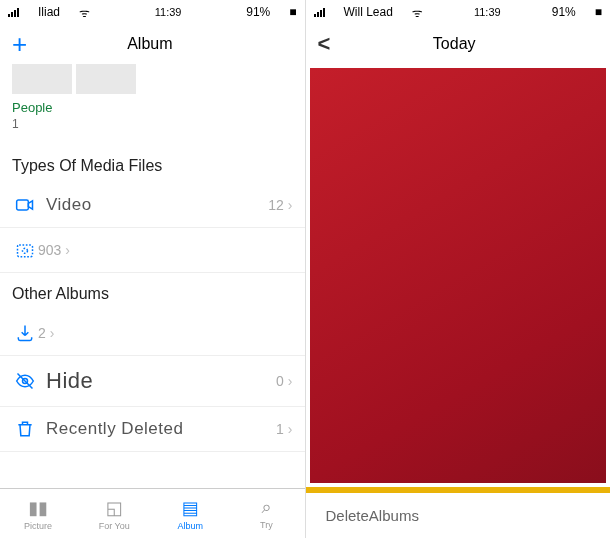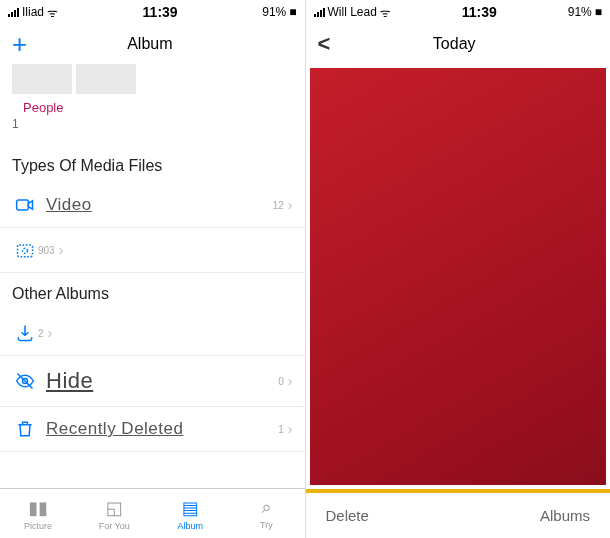--- a/index.html
+++ b/index.html
@@ -2,53 +2,53 @@
 <html><head>
 <meta charset="utf-8">
 <style>
 * { margin: 0; padding: 0; box-sizing: border-box; }
 body { font-family: -apple-system, Helvetica, Arial, sans-serif; background: #fff; }
 .container { display: flex; width: 610px; height: 538px; }
 .phone { flex: 1; display: flex; flex-direction: column; background: #fff; position: relative; }
 .phone:first-child { border-right: 1px solid #ddd; }
 
 .statusbar { display: flex; justify-content: space-between; align-items: center; padding: 4px 8px; font-size: 12px; height: 24px; }
-.statusbar .left, .statusbar .right { display: flex; align-items: center; gap: 3px; }
-.statusbar .center { font-size: 14px; font-weight: 700; }
+.statusbar .left, .statusbar .right { display: flex; align-items: center; gap: 19px; }
+.statusbar .center { font-size: 11px; font-weight: 400; }
 .signal { display: inline-flex; align-items: flex-end; gap: 1px; }
 .signal span { width: 2px; background: #000; display: inline-block; }
 .signal span:nth-child(1){height:3px}.signal span:nth-child(2){height:5px}.signal span:nth-child(3){height:7px}.signal span:nth-child(4){height:9px}
 .wifi { font-size: 12px; }
 
 .navbar { display: flex; align-items: center; justify-content: space-between; padding: 6px 12px; height: 40px; }
 .navbar .title { font-size: 16px; font-weight: 500; text-align: center; flex: 1; }
 .navbar .sub { font-size: 10px; color: #666; display: block; }
 .plus { color: #007aff; font-size: 26px; font-weight: 300; }
 .back { font-size: 22px; font-weight: 600; color: #333; }
 
 .thumb-row { display: flex; gap: 4px; padding: 0 12px 6px; }
 .thumb { width: 60px; height: 30px; background: #e8e8e8; }
-.people-label { padding: 0 12px 2px; font-size: 13px; color: #be185d; margin-left: 11px; }
+.people-label { padding: 0 12px 2px; font-size: 13px; color: #15803d; }
 .people-count { padding: 0 12px 14px; font-size: 12px; color: #666; }
 
 .section-title { font-size: 16px; font-weight: 400; padding: 12px 12px 8px; color: #222; }
 .row { display: flex; align-items: center; padding: 12px; border-bottom: 1px solid #eee; }
 .row .icon { width: 26px; color: #007aff; display: flex; justify-content: center; }
-.row .label { flex: 1; font-size: 17px; color: #555; padding-left: 8px; letter-spacing: 0.5px; text-decoration: underline; }
+.row .label { flex: 1; font-size: 17px; color: #555; padding-left: 8px; letter-spacing: 0.5px; }
 .row.big .label { font-size: 22px; font-weight: 400; color: #444; }
-.row .count { font-size: 10px; color: #aaa; margin-right: 4px; }
+.row .count { font-size: 14px; color: #aaa; margin-right: 4px; }
 .row .chev { color: #c0c0c0; font-size: 14px; }
 
 .tabbar { display: flex; border-top: 1px solid #ccc; height: 50px; margin-top: auto; }
 .tab { flex: 1; display: flex; flex-direction: column; align-items: center; justify-content: center; color: #999; font-size: 9px; gap: 2px; }
 .tab.active { color: #007aff; }
 .tab-icon { font-size: 18px; }
 
 .photo { flex: 1; margin: 4px; background: linear-gradient(150deg, #c41e2a 0%, #a01020 70%, #8a0e1c 100%); }
-.bottombar { display: flex; justify-content: space-between; align-items: center; padding: 14px 20px; border-top: 4px solid #eab308; font-size: 15px; color: #666; }
+.bottombar { display: flex; justify-content: flex-start; align-items: center; padding: 14px 20px; border-top: 6px solid #eab308; font-size: 15px; color: #666; }
 
 svg { width: 20px; height: 20px; }
 </style>
 </head>
 <body>
 
 <div class="container">
 
   <div class="phone">
     <div class="statusbar">

